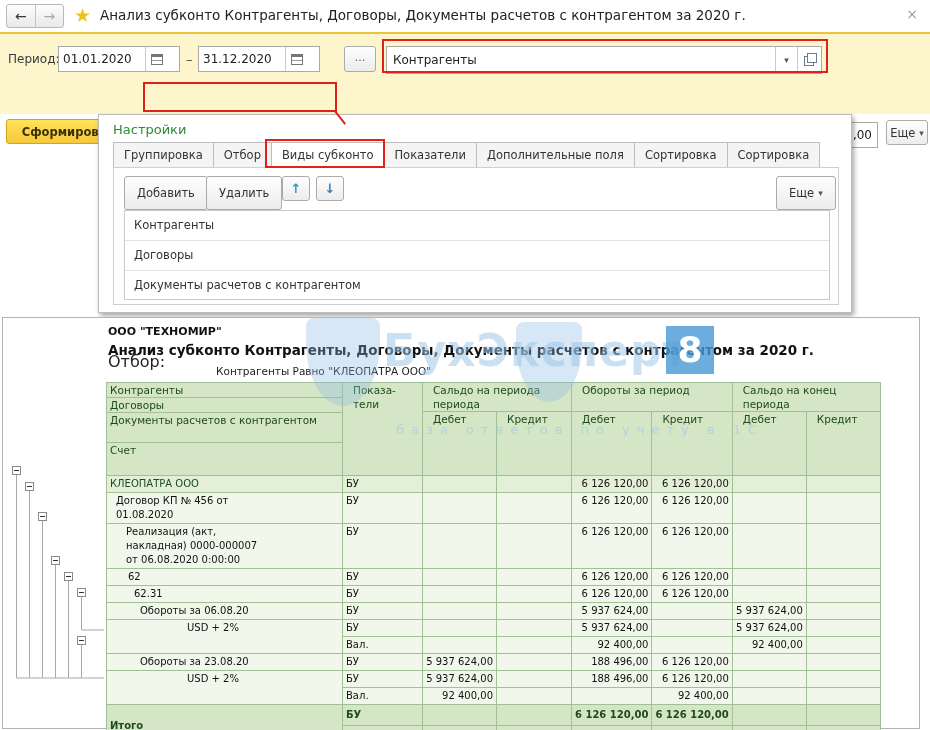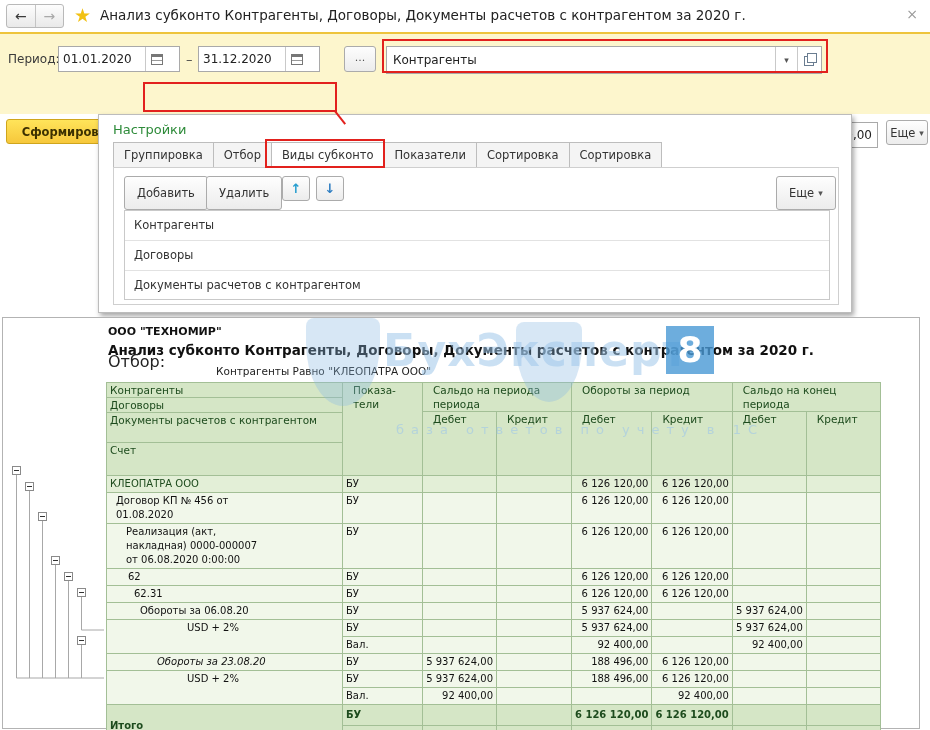--- a/index.html
+++ b/index.html
@@ -217,20 +217,21 @@
   </div>
 </div>
 
 <div class="panel">
   <div class="panel-title">Настройки</div>
   <div class="tabs">
     <div class="tab">Группировка</div>
     <div class="tab">Отбор</div>
     <div class="tab active">Виды субконто</div>
     <div class="tab">Показатели</div>
+    <div class="tab">Дополнительные поля</div>
     <div class="tab">Сортировка</div>
     <div class="tab">Сортировка</div>
   </div>
   <div class="panel-content">
     <div class="pbtn" style="left:10px;">Добавить</div>
     <div class="pbtn" style="left:92px;">Удалить</div>
     <div class="pbtn" style="left:168px; width:28px; padding:0;">
       <span class="arrow-up">↑</span>
     </div>
     <div class="pbtn" style="left:202px; width:28px; padding:0;">
@@ -367,21 +368,21 @@
         <tr class="data">
           <td class="c-ind">Вал.</td>
           <td class="c-num"></td>
           <td class="c-num"></td>
           <td class="c-num">92 400,00</td>
           <td class="c-num"></td>
           <td class="c-num">92 400,00</td>
           <td class="c-num"></td>
         </tr>
         <tr class="data">
-          <td class="c-name" rowspan="1" style="padding-left: 50px; font-style: italic;"><span>Обороты за 23.08.20</span></td>
+          <td class="c-name" rowspan="1" style="padding-left: 33px;"><span>Обороты за 23.08.20</span></td>
           <td class="c-ind">БУ</td>
           <td class="c-num">5 937 624,00</td>
           <td class="c-num"></td>
           <td class="c-num">188 496,00</td>
           <td class="c-num">6 126 120,00</td>
           <td class="c-num"></td>
           <td class="c-num"></td>
         </tr>
         <tr class="data">
           <td class="c-name" rowspan="2" style="padding-left: 80px;"><span>USD + 2%</span></td>

